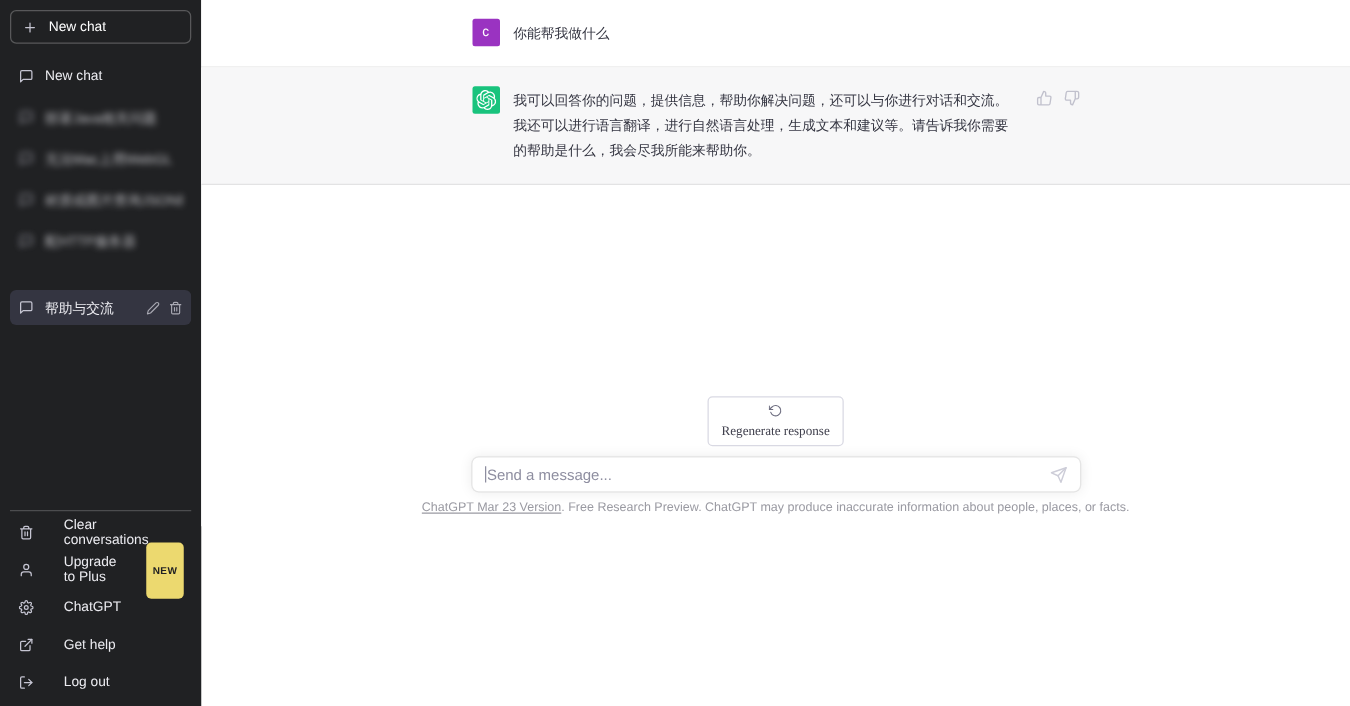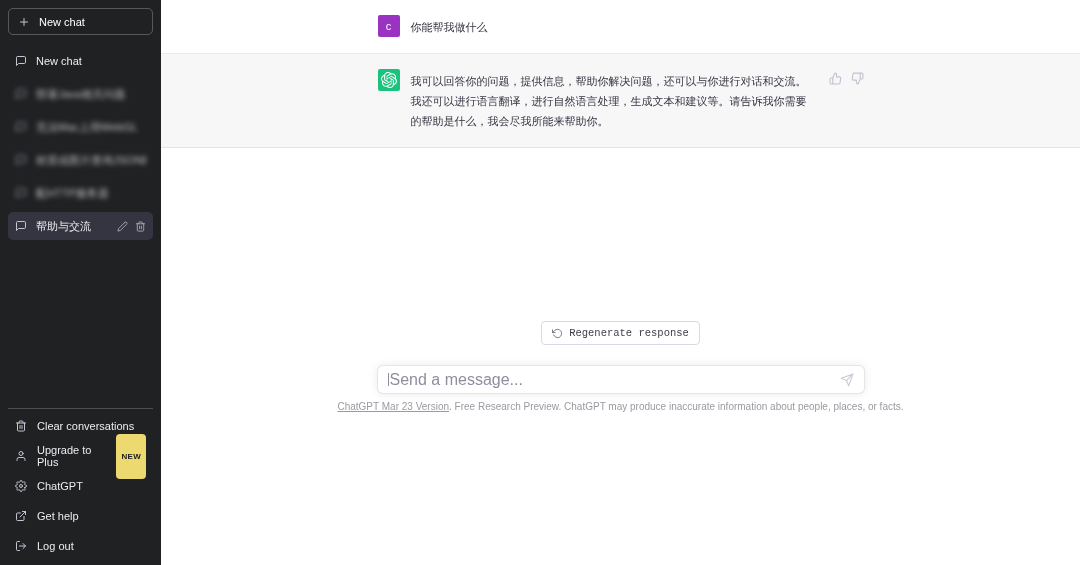--- a/index.html
+++ b/index.html
@@ -11,28 +11,28 @@
   .sidebar { width:161px; min-width:161px; height:565px; background:#202123;
              color:#ececf1; display:flex; flex-direction:column; padding:8px 8px 4px 8px; }
   .new-chat-btn { display:flex; align-items:center; gap:9px; height:27px; padding:0 9px;
                   background:transparent; border:1px solid rgba(255,255,255,.25);
                   border-radius:5px; color:#fff; font-size:11px; cursor:pointer;
                   font-family:inherit; margin-bottom:12px; flex-shrink:0; }
   .history { flex:1; display:flex; flex-direction:column; gap:5px; overflow:hidden; }
   .h-item { display:flex; align-items:center; gap:9px; height:28px; padding:0 7px;
             border-radius:5px; font-size:11px; color:#ececf1; cursor:pointer; }
   .h-item .label { flex:1; white-space:nowrap; overflow:hidden; }
-  .h-item.selected { background:#343541; }
+  .h-item.selected { background:#343541;margin-top:20px; }
   .h-item.blurred .icon, .h-item.blurred .label { filter:blur(2.4px); opacity:.75; }
   .row-actions { display:flex; gap:7px; color:#a9a9b3; }
   .icon { display:inline-flex; flex-shrink:0; color:#c5c5d2; }
   .icon svg { display:block; }
 
   .sidebar-footer { border-top:1px solid rgba(255,255,255,.2); padding-top:2px; flex-shrink:0; }
-  .f-item { display:flex; align-items:center; gap:10px; height:30px; padding:0 7px;
+  .f-item { display:flex; align-items:center; gap:24px; height:30px; padding:0 7px;
             border-radius:5px; font-size:11px; color:#ececf1; cursor:pointer; }
   .badge { margin-left:auto; background:#ecd96f; color:#202123; font-size:8px;
            font-weight:bold; padding:18px 5px; border-radius:4px; letter-spacing:.3px; }
 
   
   .main { flex:1; position:relative; background:#fff; display:flex; flex-direction:column; }
   .chat-row { border-bottom:1px solid rgba(0,0,0,.08); }
   .chat-row.assistant { background:#f7f7f8; }
   .row-inner { width:486px; margin:0 auto; display:flex; align-items:flex-start;
                gap:11px; padding:15px 0 16px 0; }
@@ -41,28 +41,28 @@
   .avatar.user { background:#9a33c1; color:#fff; font-size:11px; }
   .avatar.gpt { background:#19c37d; }
   .msg-text { flex:1; font-size:11px; line-height:20px; color:#343541; padding-top:2px; }
   .feedback { display:flex; gap:9px; color:#c1c1cd; padding-top:3px; margin-left:6px; }
   .feedback span { cursor:pointer; display:inline-flex; }
 
   .bottom { position:absolute; left:0; right:0; bottom:0; display:flex;
             flex-direction:column; align-items:center; }
   .regen-btn { display:flex; align-items:center; gap:6px; background:#fff;
                border:1px solid #d9d9e3; border-radius:4px; color:#41414e;
-               font-size:10.5px; font-family:Liberation Mono, monospace; padding:5px 10px; cursor:pointer;
-               margin-bottom:20px; }
+               font-size:10.5px; font-family:Liberation Serif, serif; padding:5px 10px; cursor:pointer;
+               margin-bottom:8px;flex-direction:column; }
   .regen-btn .icon { color:#6e6e80; }
   .input-wrap { width:488px; height:29px; background:#fff; border:1px solid rgba(0,0,0,.1);
                 border-radius:6px; box-shadow:0 0 10px rgba(0,0,0,.08);
                 display:flex; align-items:center; padding:0 10px; }
   .caret { width:1px; height:13px; background:#8e8ea0; margin-right:1px; }
-  .input-wrap input { flex:1; border:none; outline:none; font-size:16px;
+  .input-wrap input { flex:1; border:none; outline:none; font-size:12px;
                       font-family:inherit; color:#343541; background:transparent; }
   .input-wrap input::placeholder { color:#8e8ea0; }
   .send { color:#cdcdd8; cursor:pointer; display:inline-flex; }
   .footer-note { font-size:10px; color:#9a9aa2; margin:7px 0 9px 0; text-align:center; }
   .footer-note .link { text-decoration:underline; cursor:pointer; color:#9a9aa2; }
 </style>
 </head>
 <body>
 
 <div class="app">

